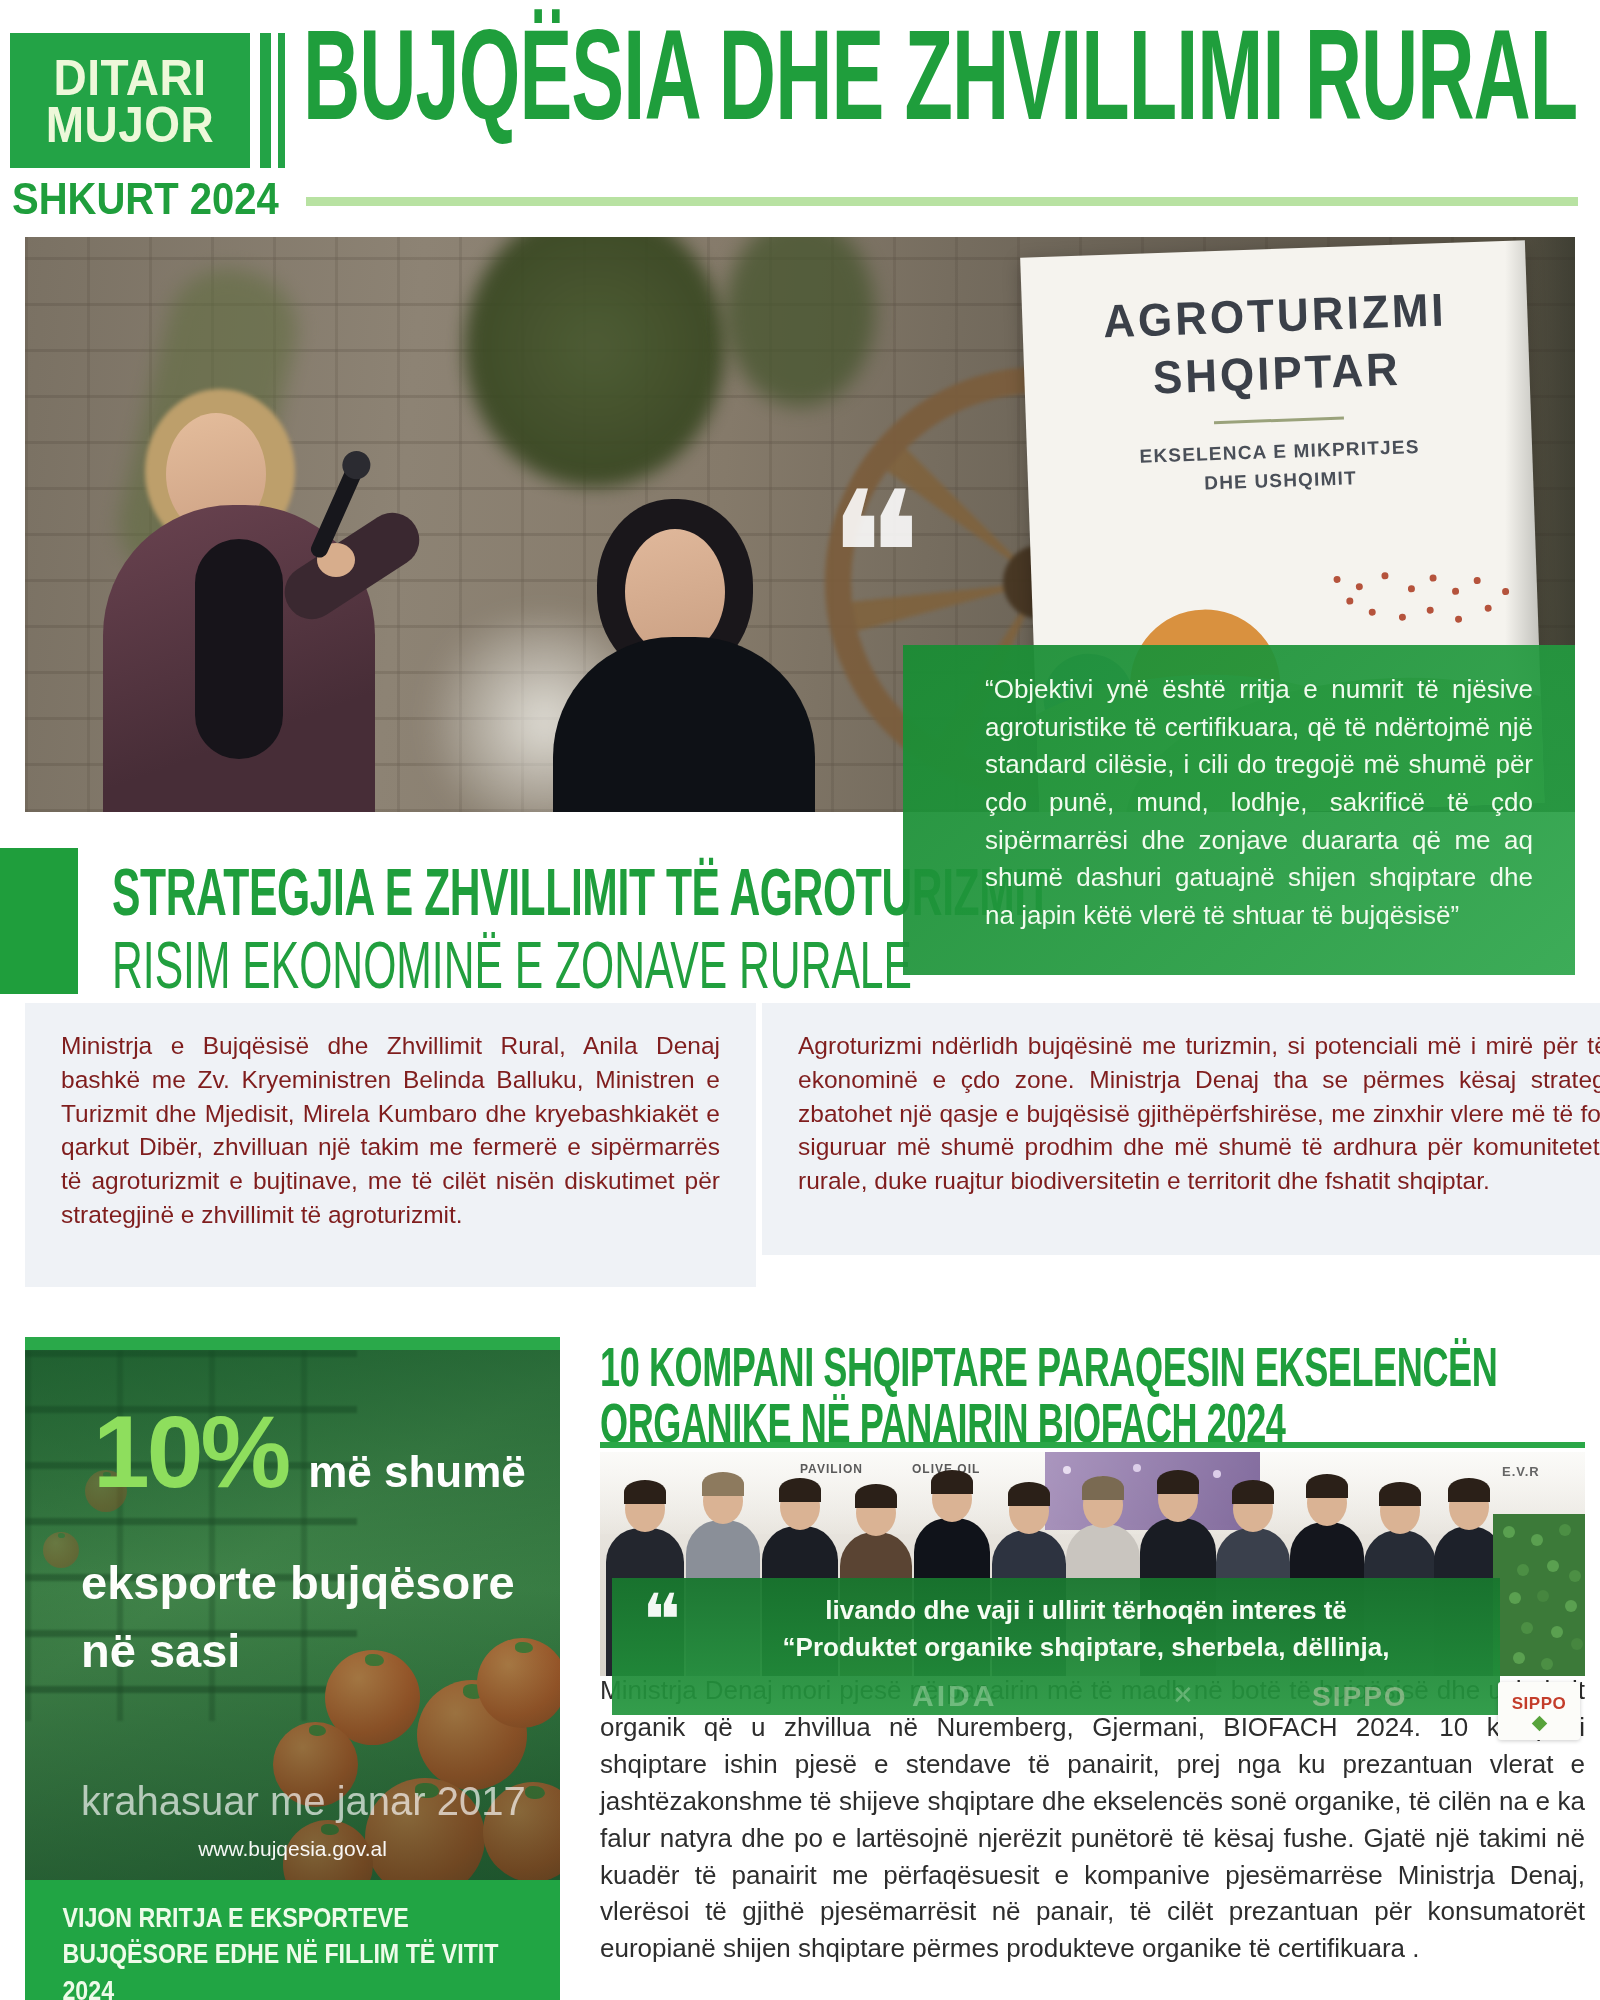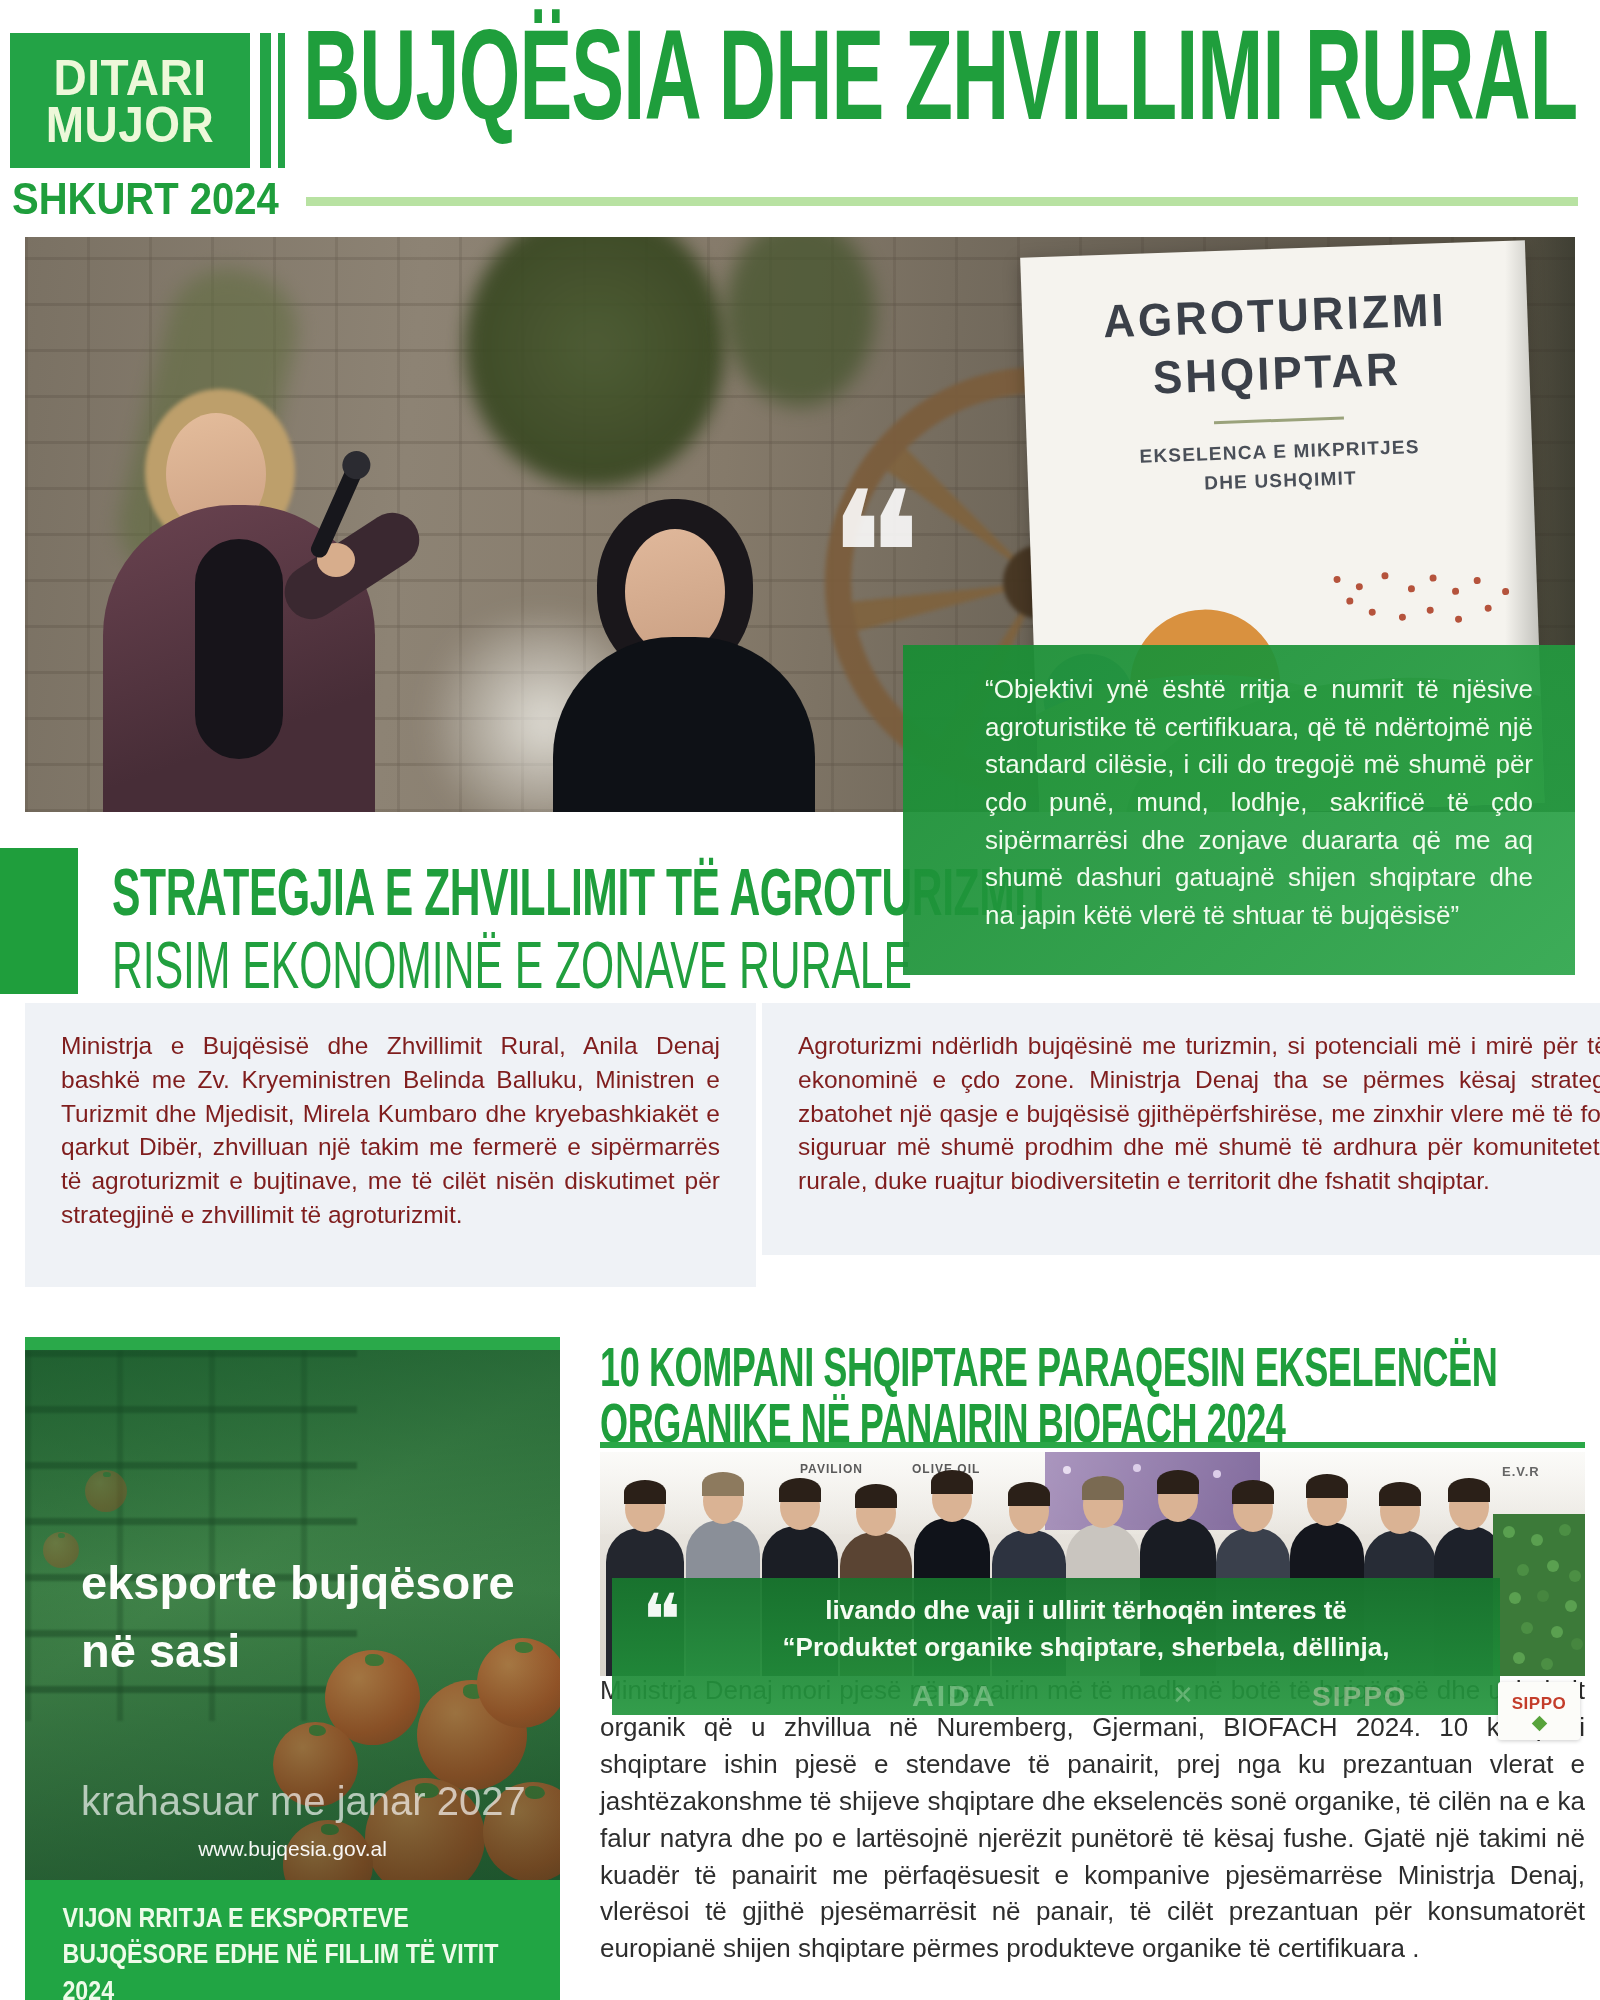--- a/index.html
+++ b/index.html
@@ -297,23 +297,27 @@
       <div class="tom t2"></div>
       <div class="tom t3"></div>
       <div class="tom t4"></div>
       <div class="tom t5"></div>
       <div class="tom t6"></div>
       <div class="tom t7"></div>
       <div class="tom t8"></div>
       <div class="tom t9"></div>
     </div>
     <div class="promo-overlay"></div>
+    <div class="stat-row">
+      <span class="stat">10%</span>
+      <span class="stat-label">më shumë</span>
+    </div>
     <div class="promo-l2">eksporte bujqësore</div>
     <div class="promo-l3">në sasi</div>
-    <div class="promo-cmp">krahasuar me janar 2027</div>
+    <div class="promo-cmp">krahasuar me janar 2017</div>
     <div class="promo-web">www.bujqesia.gov.al</div>
     <div class="promo-footer">
       <span>VIJON RRITJA E EKSPORTEVE</span>
       <span>BUJQËSORE EDHE NË FILLIM TË VITIT 2024</span>
     </div>
   </aside>
 
   <div class="hl2-l1">10 KOMPANI SHQIPTARE PARAQESIN EKSELENCËN</div>
   <div class="hl2-l2">ORGANIKE NË PANAIRIN BIOFACH 2024</div>
   <div class="rule2"></div>

